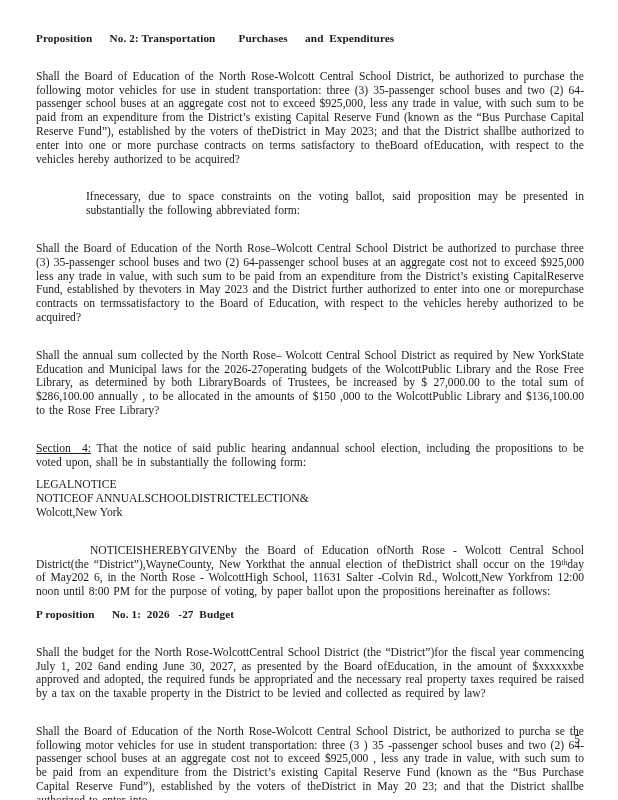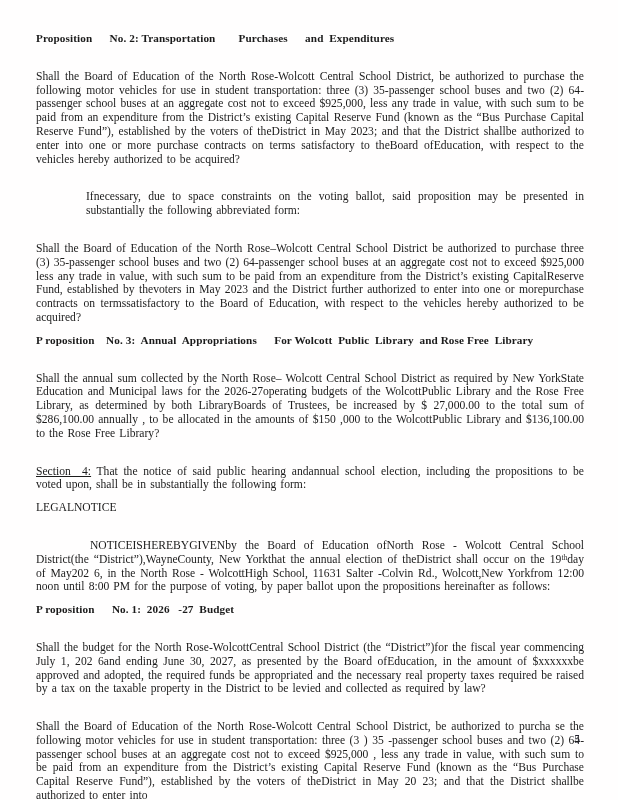--- a/index.html
+++ b/index.html
@@ -80,30 +80,31 @@
 
     <div class="para indent-block">
       <div class="body-text">Ifnecessary, due to space constraints on the voting ballot, said proposition may be presented in substantially the following abbreviated form:</div>
     </div>
 
     <div class="para">
       <div class="body-text">Shall the Board of Education of the North Rose–Wolcott Central School District be authorized to purchase three (3) 35-passenger school buses and two (2) 64-passenger school buses at an aggregate cost not to exceed $925,000 less any trade in value, with such sum to be paid from an expenditure from the District’s existing CapitalReserve Fund, established by thevoters in May 2023 and the District further authorized to enter into one or morepurchase contracts on termssatisfactory to the Board of Education, with respect to the vehicles hereby authorized to be acquired?</div>
     </div>
 
     <div class="para">
-      <div class="heading">P roposition    No. 3:  Annual  Appropriations      For Wolcott  Public  Library  and Rose Free  Library</div>
       <div class="body-text">Shall the annual sum collected by the North Rose– Wolcott Central School District as required by New YorkState Education and Municipal laws for the 2026-27operating budgets of the WolcottPublic Library and the Rose Free Library, as determined by both LibraryBoards of Trustees, be increased by $ 27,000.00 to the total sum of $286,100.00 annually , to be allocated in the amounts of $150 ,000 to the WolcottPublic Library and $136,100.00 to the Rose Free Library?</div>
     </div>
 
     <div class="para">
       <div class="body-text"><span class="section-label">Section  4:</span><span> That the notice of said public hearing andannual school election, including the propositions to be voted upon, shall be in substantially the following form:</span></div>
     </div>
 
     <div class="para">
       <div class="centered">LEGALNOTICE</div>
+      <div class="centered">NOTICEOF ANNUALSCHOOLDISTRICTELECTION&amp;</div>
+      <div class="centered">Wolcott,New York</div>
     </div>
 
     <div class="para notice-para">
       <div class="body-text"><span>NOTICEISHEREBYGIVENby the Board of Education ofNorth Rose  - Wolcott Central School District(the “District”),WayneCounty, New Yorkthat the annual election of theDistrict shall occur on the 19</span><sup class="sup">th</sup><span>day of May202 6, in the North Rose - WolcottHigh School, 11631 Salter -Colvin Rd., Wolcott,New Yorkfrom 12:00 noon until 8:00 PM for the purpose of voting, by paper ballot upon the propositions hereinafter as follows:</span></div>
     </div>
 
     <div class="para">
       <div class="heading">P roposition      No. 1:  2026   -27  Budget</div>
       <div class="body-text">Shall the budget for the North Rose-WolcottCentral School District (the “District”)for the fiscal year commencing July 1, 202 6and ending June 30, 2027, as presented by the Board ofEducation, in the amount of $xxxxxxbe approved and adopted, the required funds be appropriated and the necessary real property taxes required be raised by a tax on the taxable property in the District to be levied and collected as required by law?</div>
     </div>

